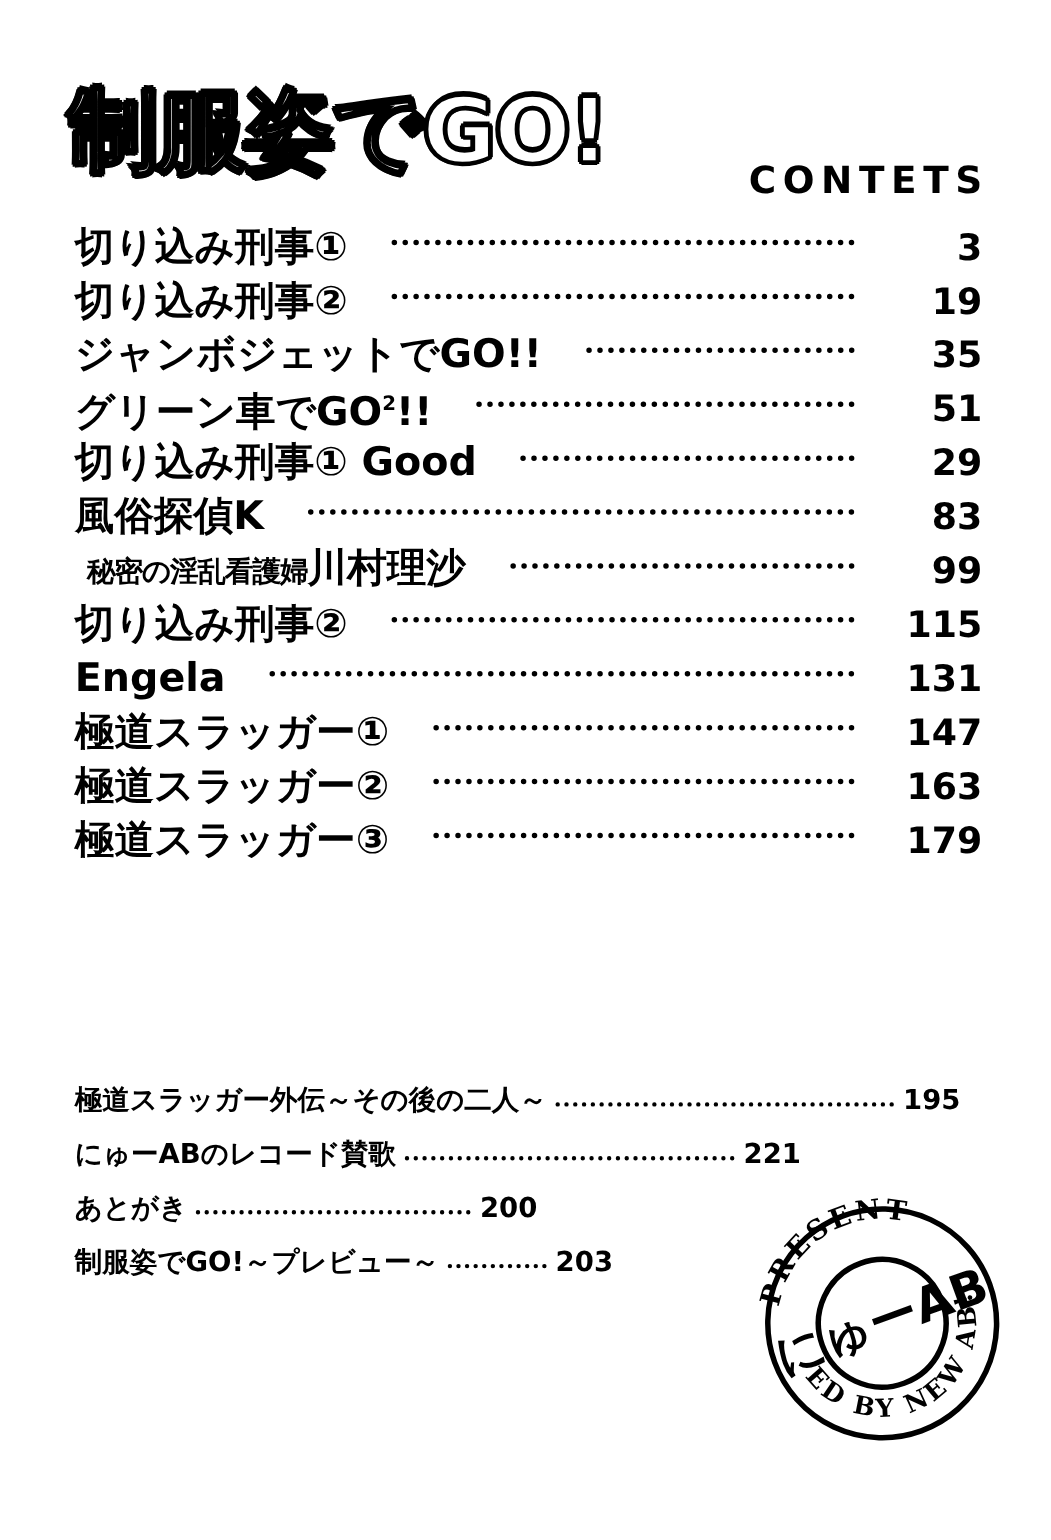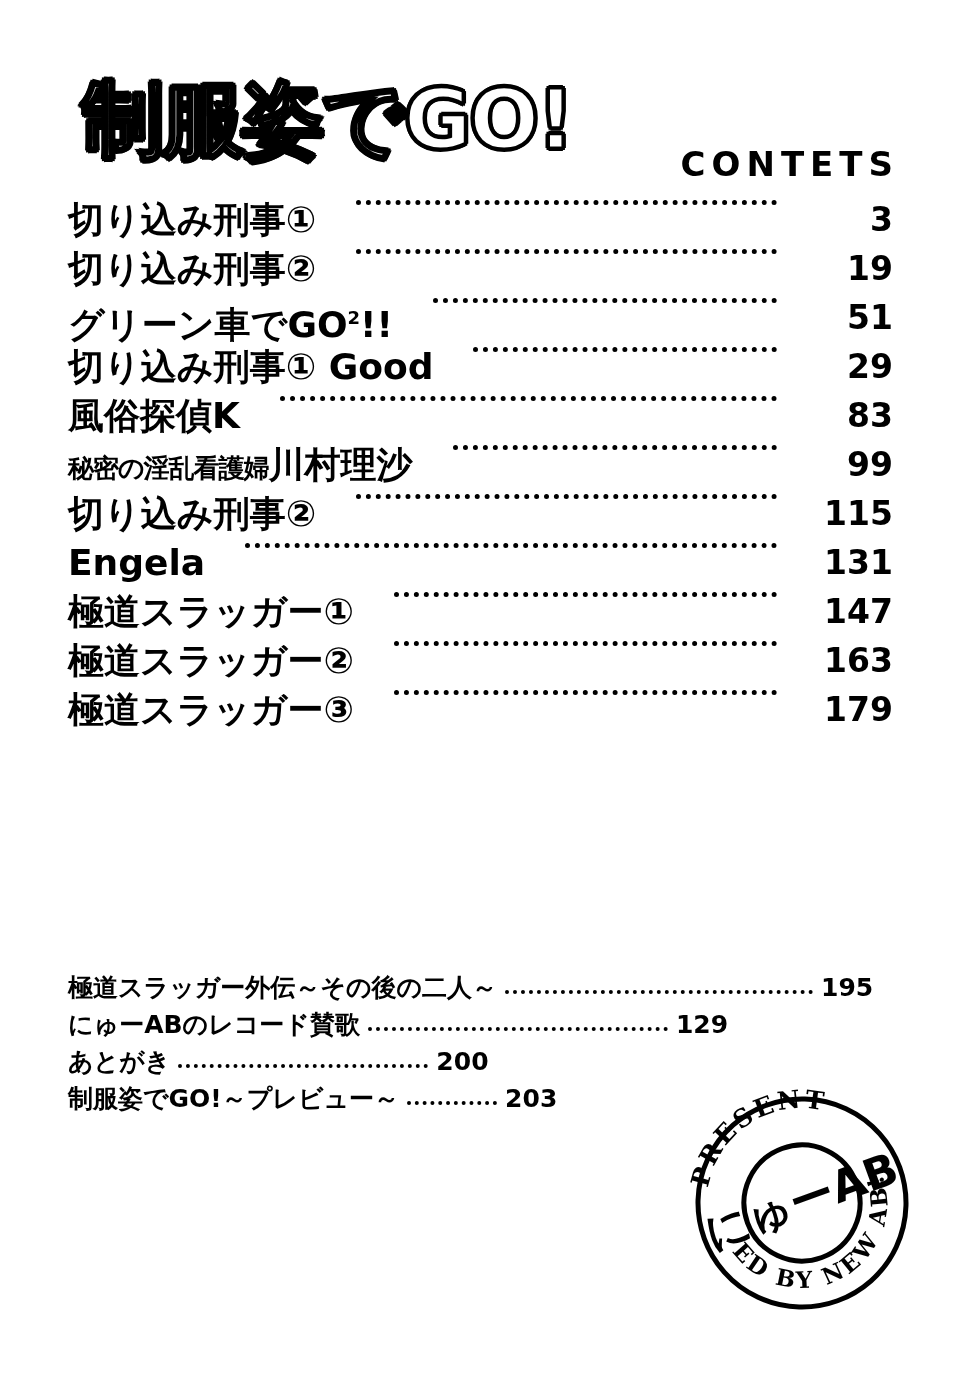--- a/index.html
+++ b/index.html
@@ -34,55 +34,55 @@
     font-weight: 700;
     letter-spacing: -2px;
     line-height: 96px;
     white-space: nowrap;
     -webkit-text-stroke: 3px #000;
     color: #fff;
     text-shadow:
       3px 0 0 #000, -3px 0 0 #000, 0 3px 0 #000, 0 -3px 0 #000,
       2px 2px 0 #000, -2px 2px 0 #000, 2px -2px 0 #000, -2px -2px 0 #000;
     font-family: "DejaVu Sans", "Liberation Sans", sans-serif;
-    margin-left: 20px;
   }
   .contents-label {
     position: absolute;
     right: 3px;
     top: 72px;
     font-size: 34px;
     font-weight: 700;
     letter-spacing: 6px;
     white-space: nowrap;
   }
 
   
   .toc-main {
     position: absolute;
     left: 68px;
     top: 200px;
     width: 825px;
   }
   .toc-row {
     display: flex;
-    align-items: flex-start;
+    align-items: center;
     height: 49px;
     white-space: nowrap;
     gap: 28px;
   }
   .toc-row .label {
     font-size: 36px;
     font-weight: 700;
     letter-spacing: 0px;
     line-height: 40px;
   }
   .toc-row .label .small {
     font-size: 26px;
     letter-spacing: -1px;
+    margin-left: 11px;
   }
   .toc-row .label sup {
     font-size: 18px;
     vertical-align: super;
   }
   .toc-row .dots {
     flex: 1 1 auto;
     overflow: hidden;
     margin: 0 10px 9px 12px;
     border-bottom: 5px dotted #000;
@@ -100,20 +100,21 @@
     position: absolute;
     left: 68px;
     top: 965px;
     width: 825px;
   }
   .sub-row {
     display: flex;
     align-items: flex-end;
     height: 37px;
     white-space: nowrap;
+    margin-top: 12px;
   }
   .sub-row .label {
     font-size: 25px;
     font-weight: 700;
     line-height: 28px;
   }
   .sub-row .dots {
     overflow: hidden;
     margin: 0 8px 8px 8px;
     border-bottom: 4px dotted #000;
@@ -167,20 +168,25 @@
       <span class="dots"></span>
       <span class="page-no">3</span>
     </div>
 
     <div class="toc-row">
       <span class="label">切り込み刑事②</span>
       <span class="dots"></span>
       <span class="page-no">19</span>
     </div>
 
+    <div class="toc-row">
+      <span class="label">ジャンボジェットでGO!!</span>
+      <span class="dots"></span>
+      <span class="page-no">35</span>
+    </div>
 
     <div class="toc-row">
       <span class="label"><span>グリーン車でGO</span><sup>2</sup><span>!!</span></span>
       <span class="dots"></span>
       <span class="page-no">51</span>
     </div>
 
     <div class="toc-row">
       <span class="label">切り込み刑事① Good</span>
       <span class="dots"></span>
@@ -235,21 +241,21 @@
 
     <div class="sub-row w1">
       <span class="label">極道スラッガー外伝～その後の二人～</span>
       <span class="dots"></span>
       <span class="page-no">195</span>
     </div>
 
     <div class="sub-row w2">
       <span class="label">にゅーABのレコード賛歌</span>
       <span class="dots"></span>
-      <span class="page-no">129</span>
+      <span class="page-no">221</span>
     </div>
 
     <div class="sub-row w3">
       <span class="label">あとがき</span>
       <span class="dots"></span>
       <span class="page-no">200</span>
     </div>
 
     <div class="sub-row w4">
       <span class="label">制服姿でGO!～プレビュー～</span>

